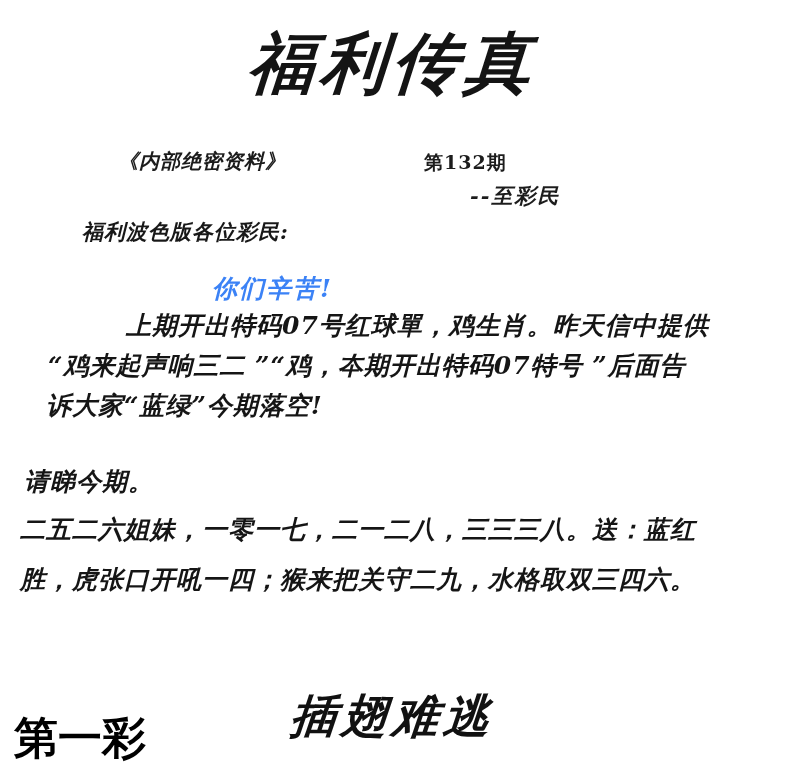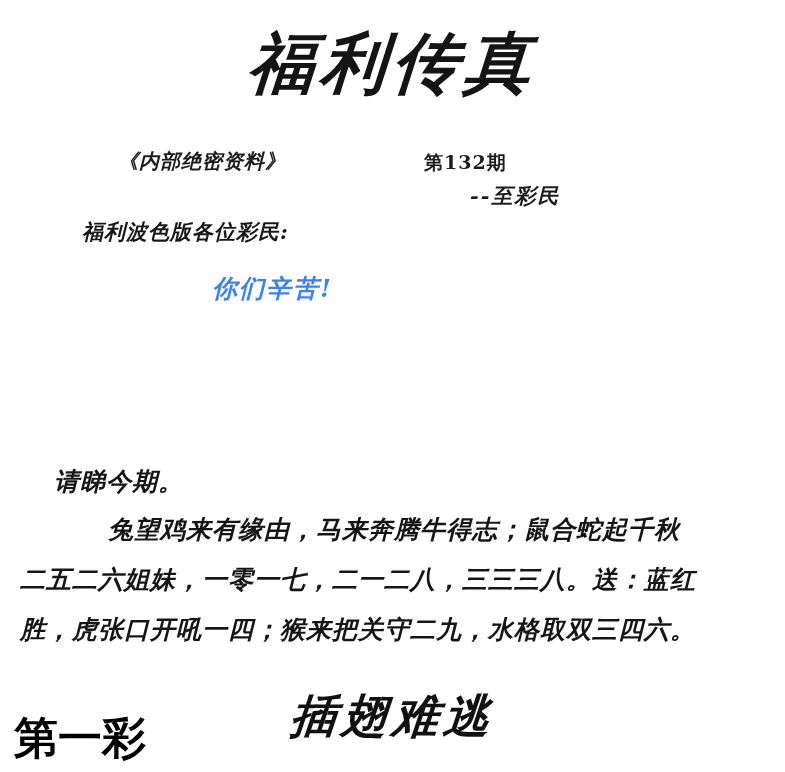--- a/index.html
+++ b/index.html
@@ -129,21 +129,20 @@
   .ask {
     position: absolute;
     top: 465px;
     left: 24px;
     font-size: 25px;
     font-weight: bold;
     font-style: italic;
     color: #151515;
     letter-spacing: 1px;
     font-family: "DejaVu Serif", serif;
-    margin-left: 30px;
   }
 
   
   .body-block2 {
     position: absolute;
     left: 20px;
     top: 505px;
     width: 755px;
   }
   .body-block2 .bline { line-height: 50px; }
@@ -205,25 +204,29 @@
     <div class="sub-secret">《内部绝密资料》</div>
     <div class="sub-issue">第132期</div>
   </div>
 
   <div class="sub-to">--至彩民</div>
 
   <div class="greeting">福利波色版各位彩民:</div>
 
   <div class="hardwork">你们辛苦!</div>
 
+  <div class="body-block">
+    <div class="bline indent1">上期开出特码07号红球單，鸡生肖。昨天信中提供</div>
+    <div class="bline indent2">“鸡来起声响三二 ”“鸡，夲期开出特码07特号 ”后面告</div>
+    <div class="bline indent3">诉大家“蓝绿”今期落空!</div>
+  </div>
 
   <div class="ask">请睇今期。</div>
 
   <div class="body-block2">
-    <div class="bline ind">兔望鸡来有缘由，马来奔腾牛得志；鼠合蛇起千秋</div>
     <div class="bline">二五二六姐妹，一零一七，二一二八，三三三八。送：蓝红</div>
     <div class="bline">胜，虎张口开吼一四；猴来把关守二九，水格取双三四六。</div>
   </div>
 
   <div class="slogan">插翅难逃</div>
 
   <div class="footer">
     <div class="wm-black">第一彩</div>
   </div>
 

